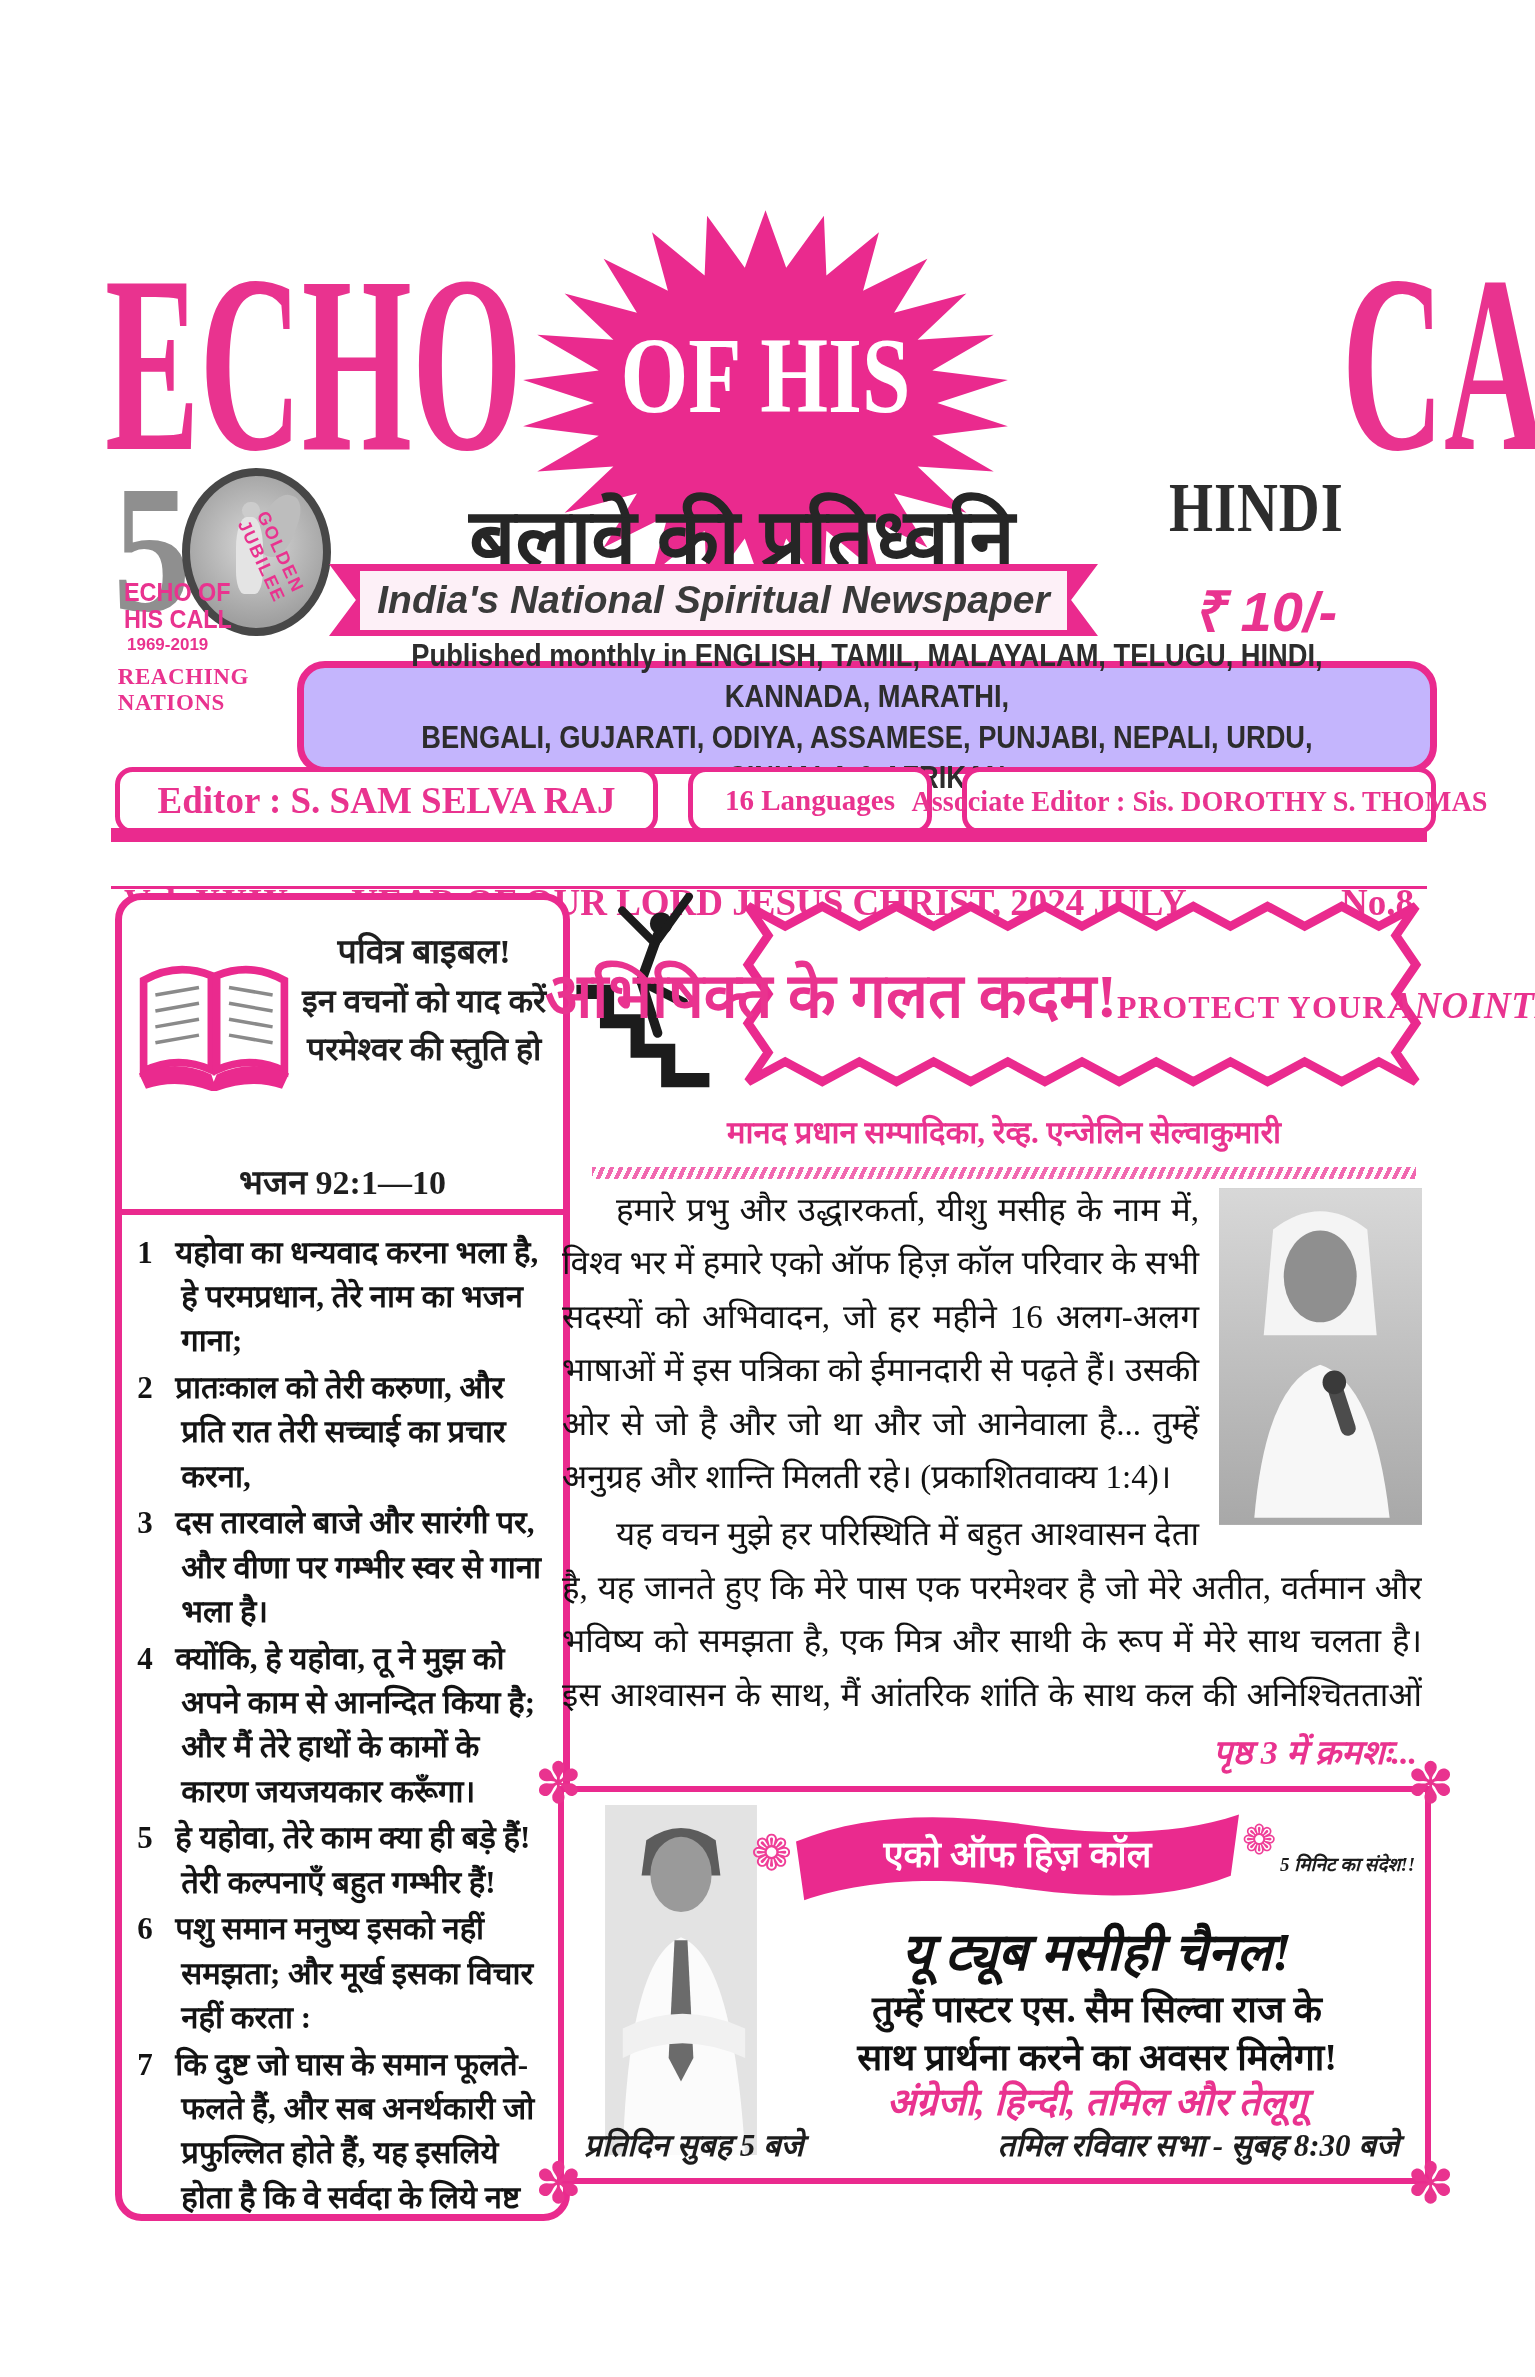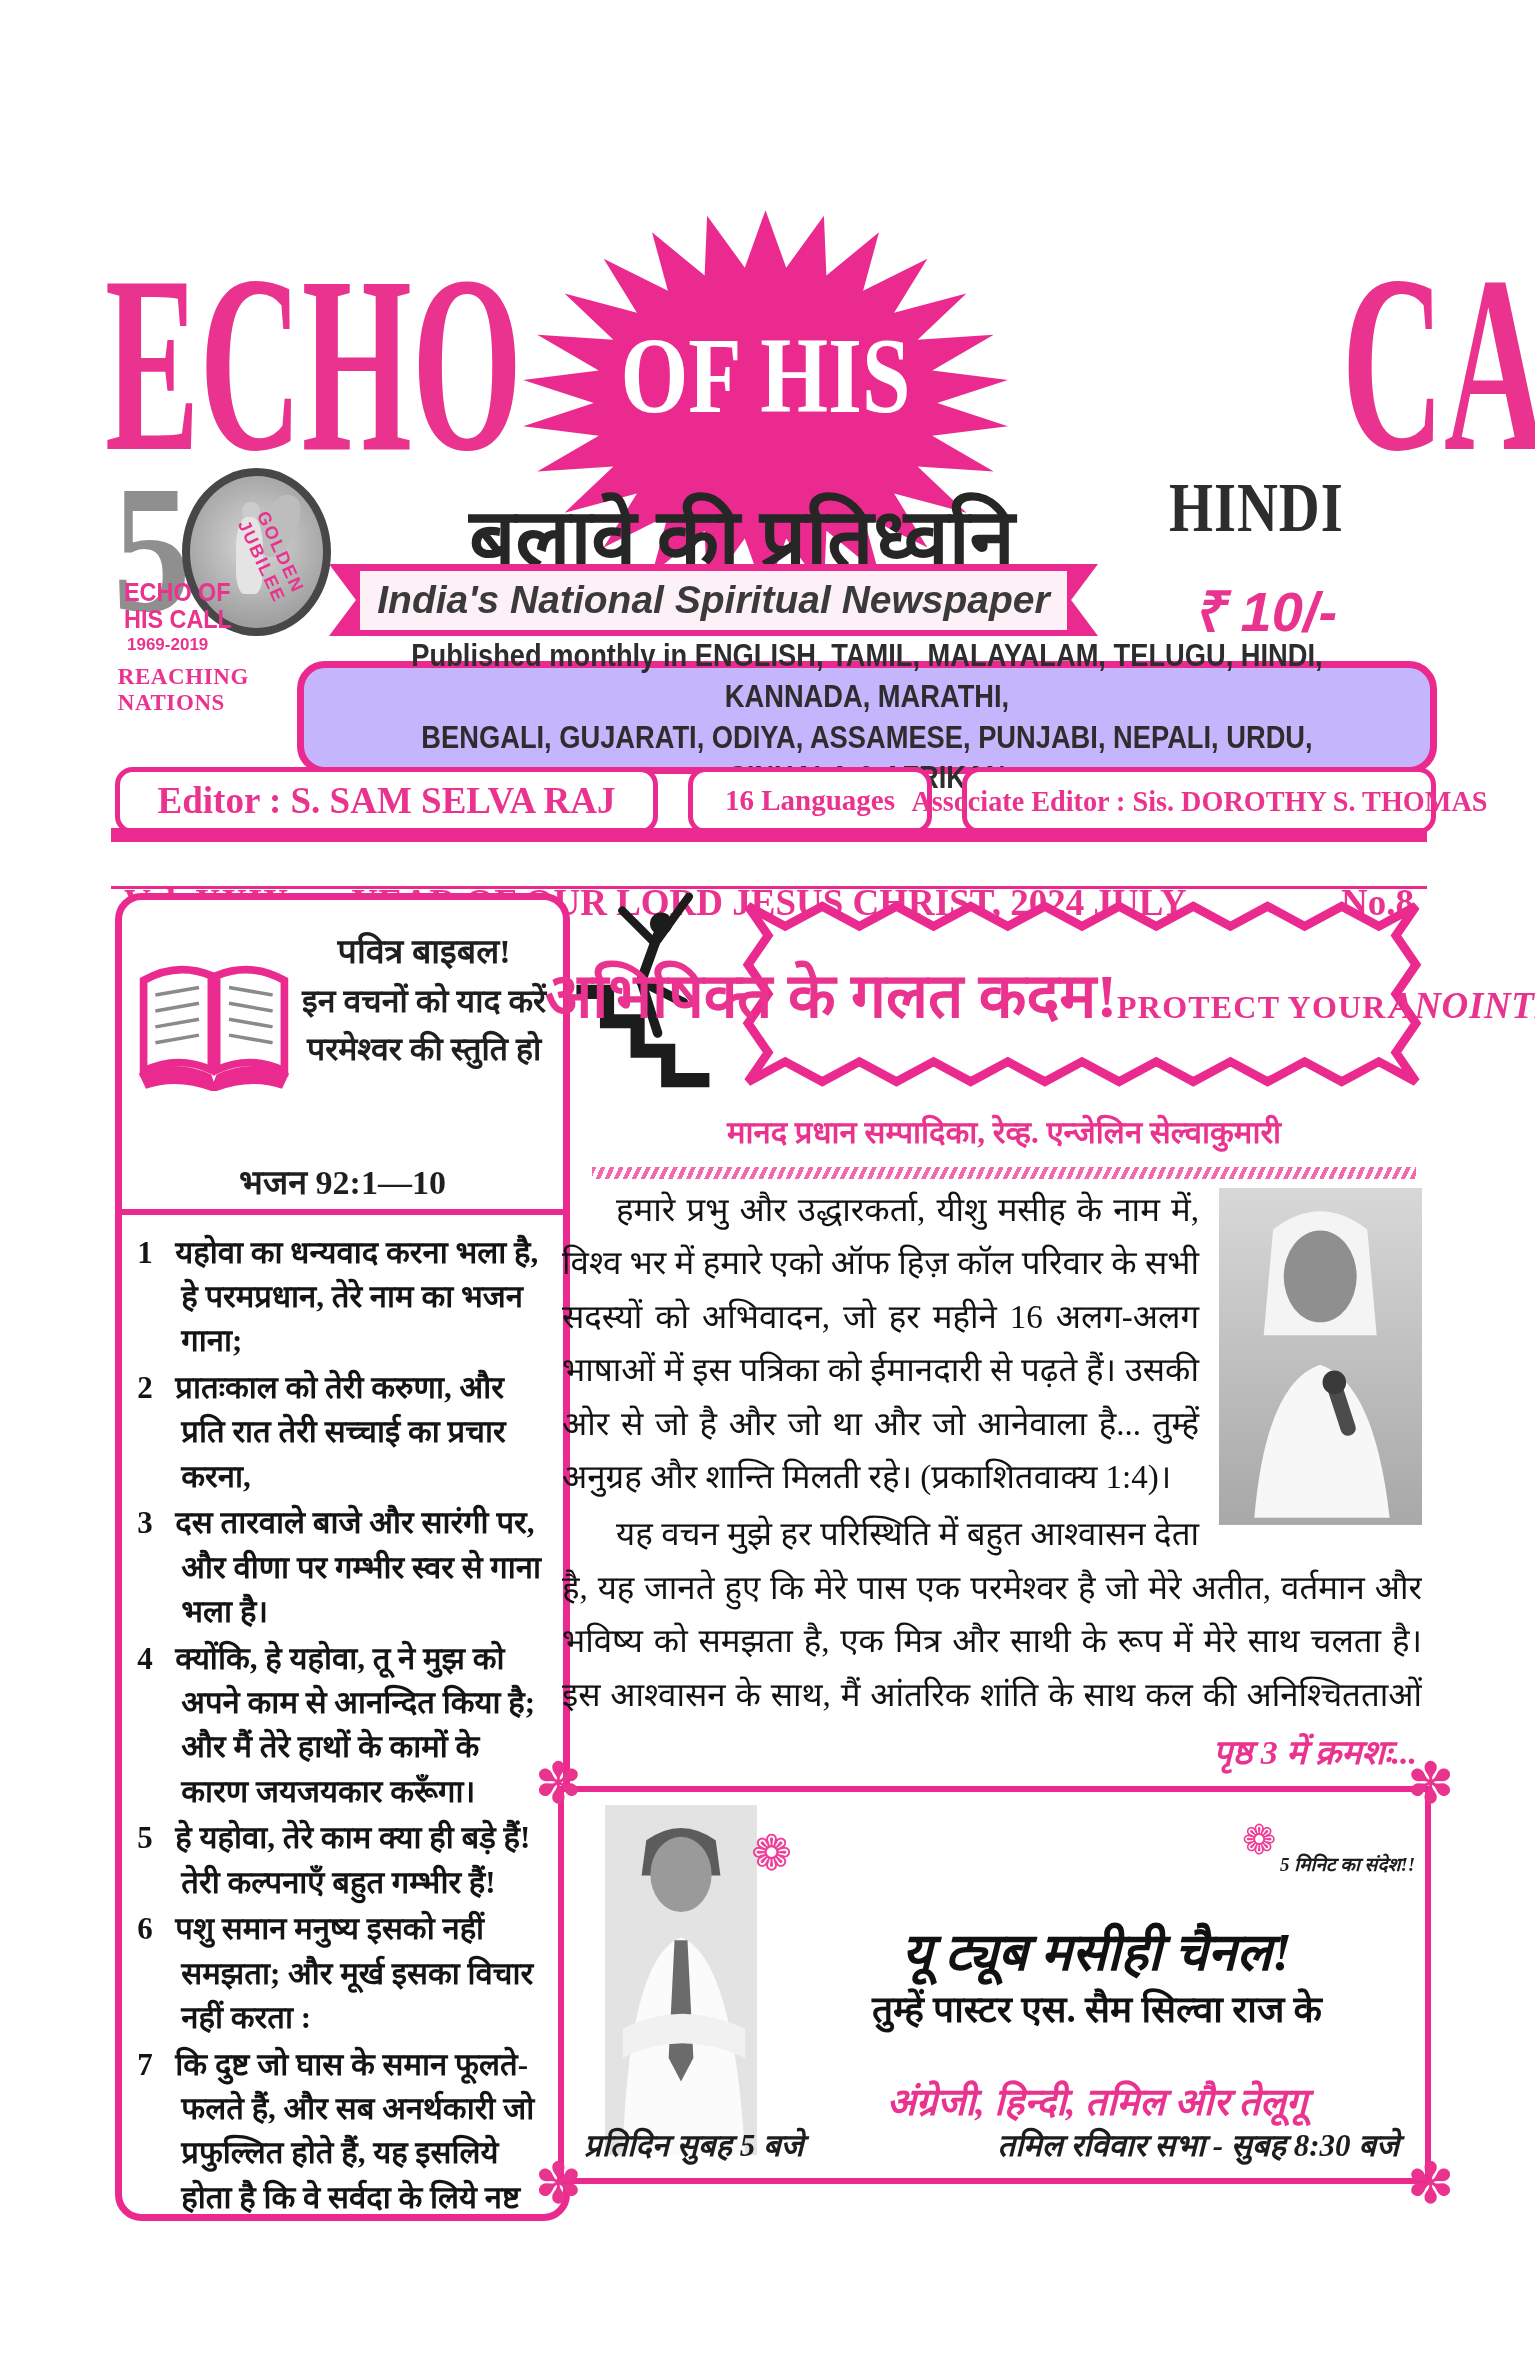--- a/index.html
+++ b/index.html
@@ -291,26 +291,33 @@
       <svg width="152" height="350" viewBox="0 0 258 595">
         <rect width="258" height="595" fill="#e3e3e3"></rect>
         <path d="M70,60 Q129,18 188,60 L196,120 L62,120 Z" fill="#5c5c5c"></path>
         <ellipse cx="129" cy="118" rx="52" ry="64" fill="#9a9a9a"></ellipse>
         <path d="M30,595 Q40,260 129,225 Q218,260 238,595 Z" fill="#fbfbfb"></path>
         <path d="M118,230 L140,230 L150,430 L129,470 L108,430 Z" fill="#6b6b6b"></path>
         <path d="M30,380 Q129,330 238,380 L238,430 Q129,380 30,430 Z" fill="#f1f1f1"></path>
       </svg>
     </div>
 
+    <div id="ad-ribbon">
+      <svg width="453" height="94" viewBox="0 0 770 160">
+        <path d="M8,52 C120,6 250,2 390,22 C540,44 660,40 762,6 L748,110 C640,152 520,150 380,130 C230,108 110,122 22,152 Z" fill="#ea2a8e"></path>
+        <text x="385" y="95" text-anchor="middle" font-size="62" font-weight="bold" fill="#ffffff" font-family="Liberation Serif, serif">एको ऑफ हिज़ कॉल</text>
+      </svg>
+    </div>
     <span class="flower" id="fl-left">❁</span>
     <span class="flower" id="fl-right">❁</span>
 
     <div id="ad-tag">5 मिनिट का संदेश!!</div>
     <div id="ad-title">यू ट्यूब मसीही चैनल!</div>
     <div id="ad-l1">तुम्हें पास्टर एस. सैम सिल्वा राज के</div>
+    <div id="ad-l2">साथ प्रार्थना करने का अवसर मिलेगा!</div>
     <div id="ad-langs">अंग्रेजी, हिन्दी, तमिल और तेलूगू</div>
     <div id="ad-sched">
       <span>प्रतिदिन सुबह 5 बजे</span>
       <span>तमिल रविवार सभा - सुबह 8:30 बजे</span>
     </div>
   </div>
 
 </div>
 
 

